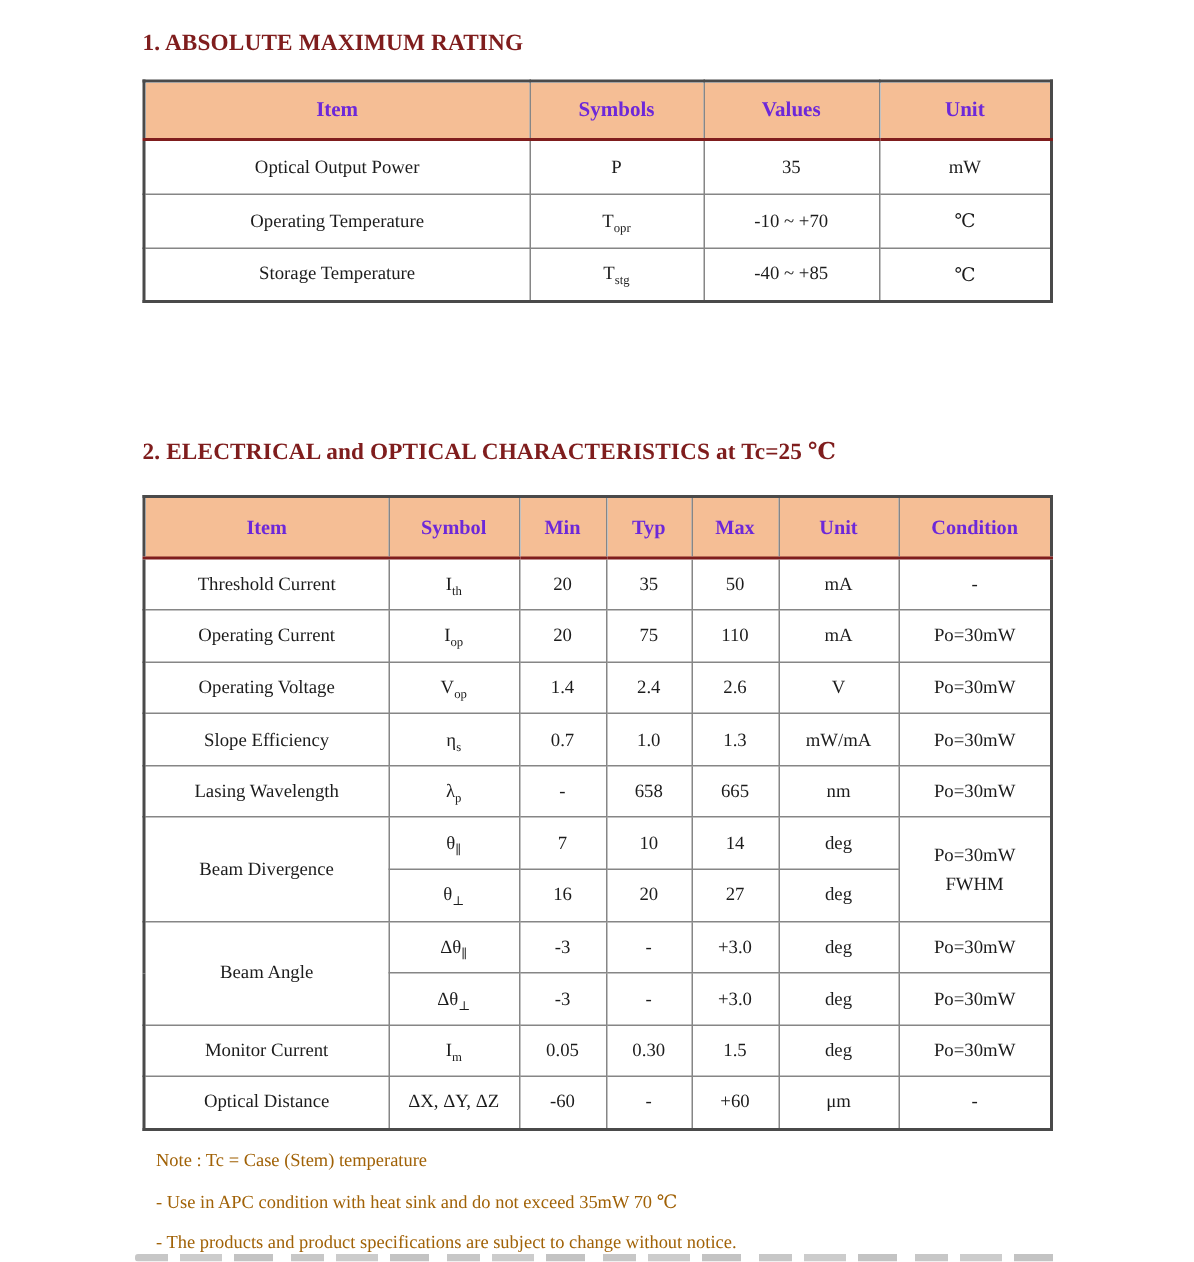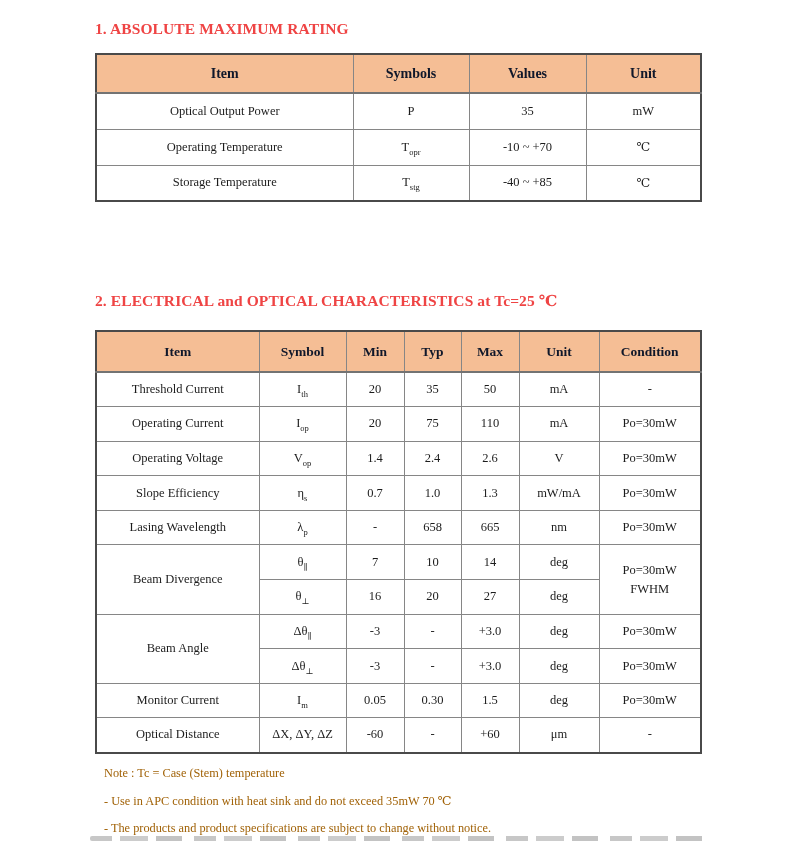--- a/index.html
+++ b/index.html
@@ -3,42 +3,42 @@
 <meta charset="utf-8">
 <style>
   html,body{margin:0;padding:0;}
   body{
     width:796px;height:841px;background:#ffffff;position:relative;overflow:hidden;
     font-family:"Liberation Serif","DejaVu Serif",serif;color:#141414;
     -webkit-font-smoothing:antialiased;
   }
   .sec-title{
     position:absolute;left:95px;margin:0;
-    font-size:15.5px;font-weight:bold;color:#ef4444;letter-spacing:.1px;
+    font-size:15.5px;font-weight:bold;color:#7f1d1d;letter-spacing:.1px;
     white-space:nowrap;
   }
   #sec1-title{top:20px;}
   #sec2-title{top:291px;}
 
   table{
     position:absolute;left:95px;border-collapse:collapse;table-layout:fixed;
     border:2px solid #4a4a4a;
   }
   #table1{top:53px;width:605px;}
   #table2{top:330px;width:605px;}
 
   th,td{
     border:1px solid #868686;
     text-align:center;vertical-align:middle;
     padding:0 2px;overflow:hidden;
   }
   thead th{
     background:#f5be95;
-    border-bottom:2px solid #737373;
-    font-weight:bold;font-size:14px;color:#0f172a;
+    border-bottom:2px solid #7f1d1d;
+    font-weight:bold;font-size:14px;color:#6d28d9;
     height:37px;
   }
   #table2 thead th{height:39px;font-size:13.5px;}
   #table1 tbody tr{height:36px;}
   #table2 tbody tr{height:34.6px;}
   td{font-size:12.5px;color:#1c1c1c;}
   td.b{font-weight:normal;}
   sub{font-size:8.5px;line-height:0;}
   .cond2{line-height:1.45;}
 

